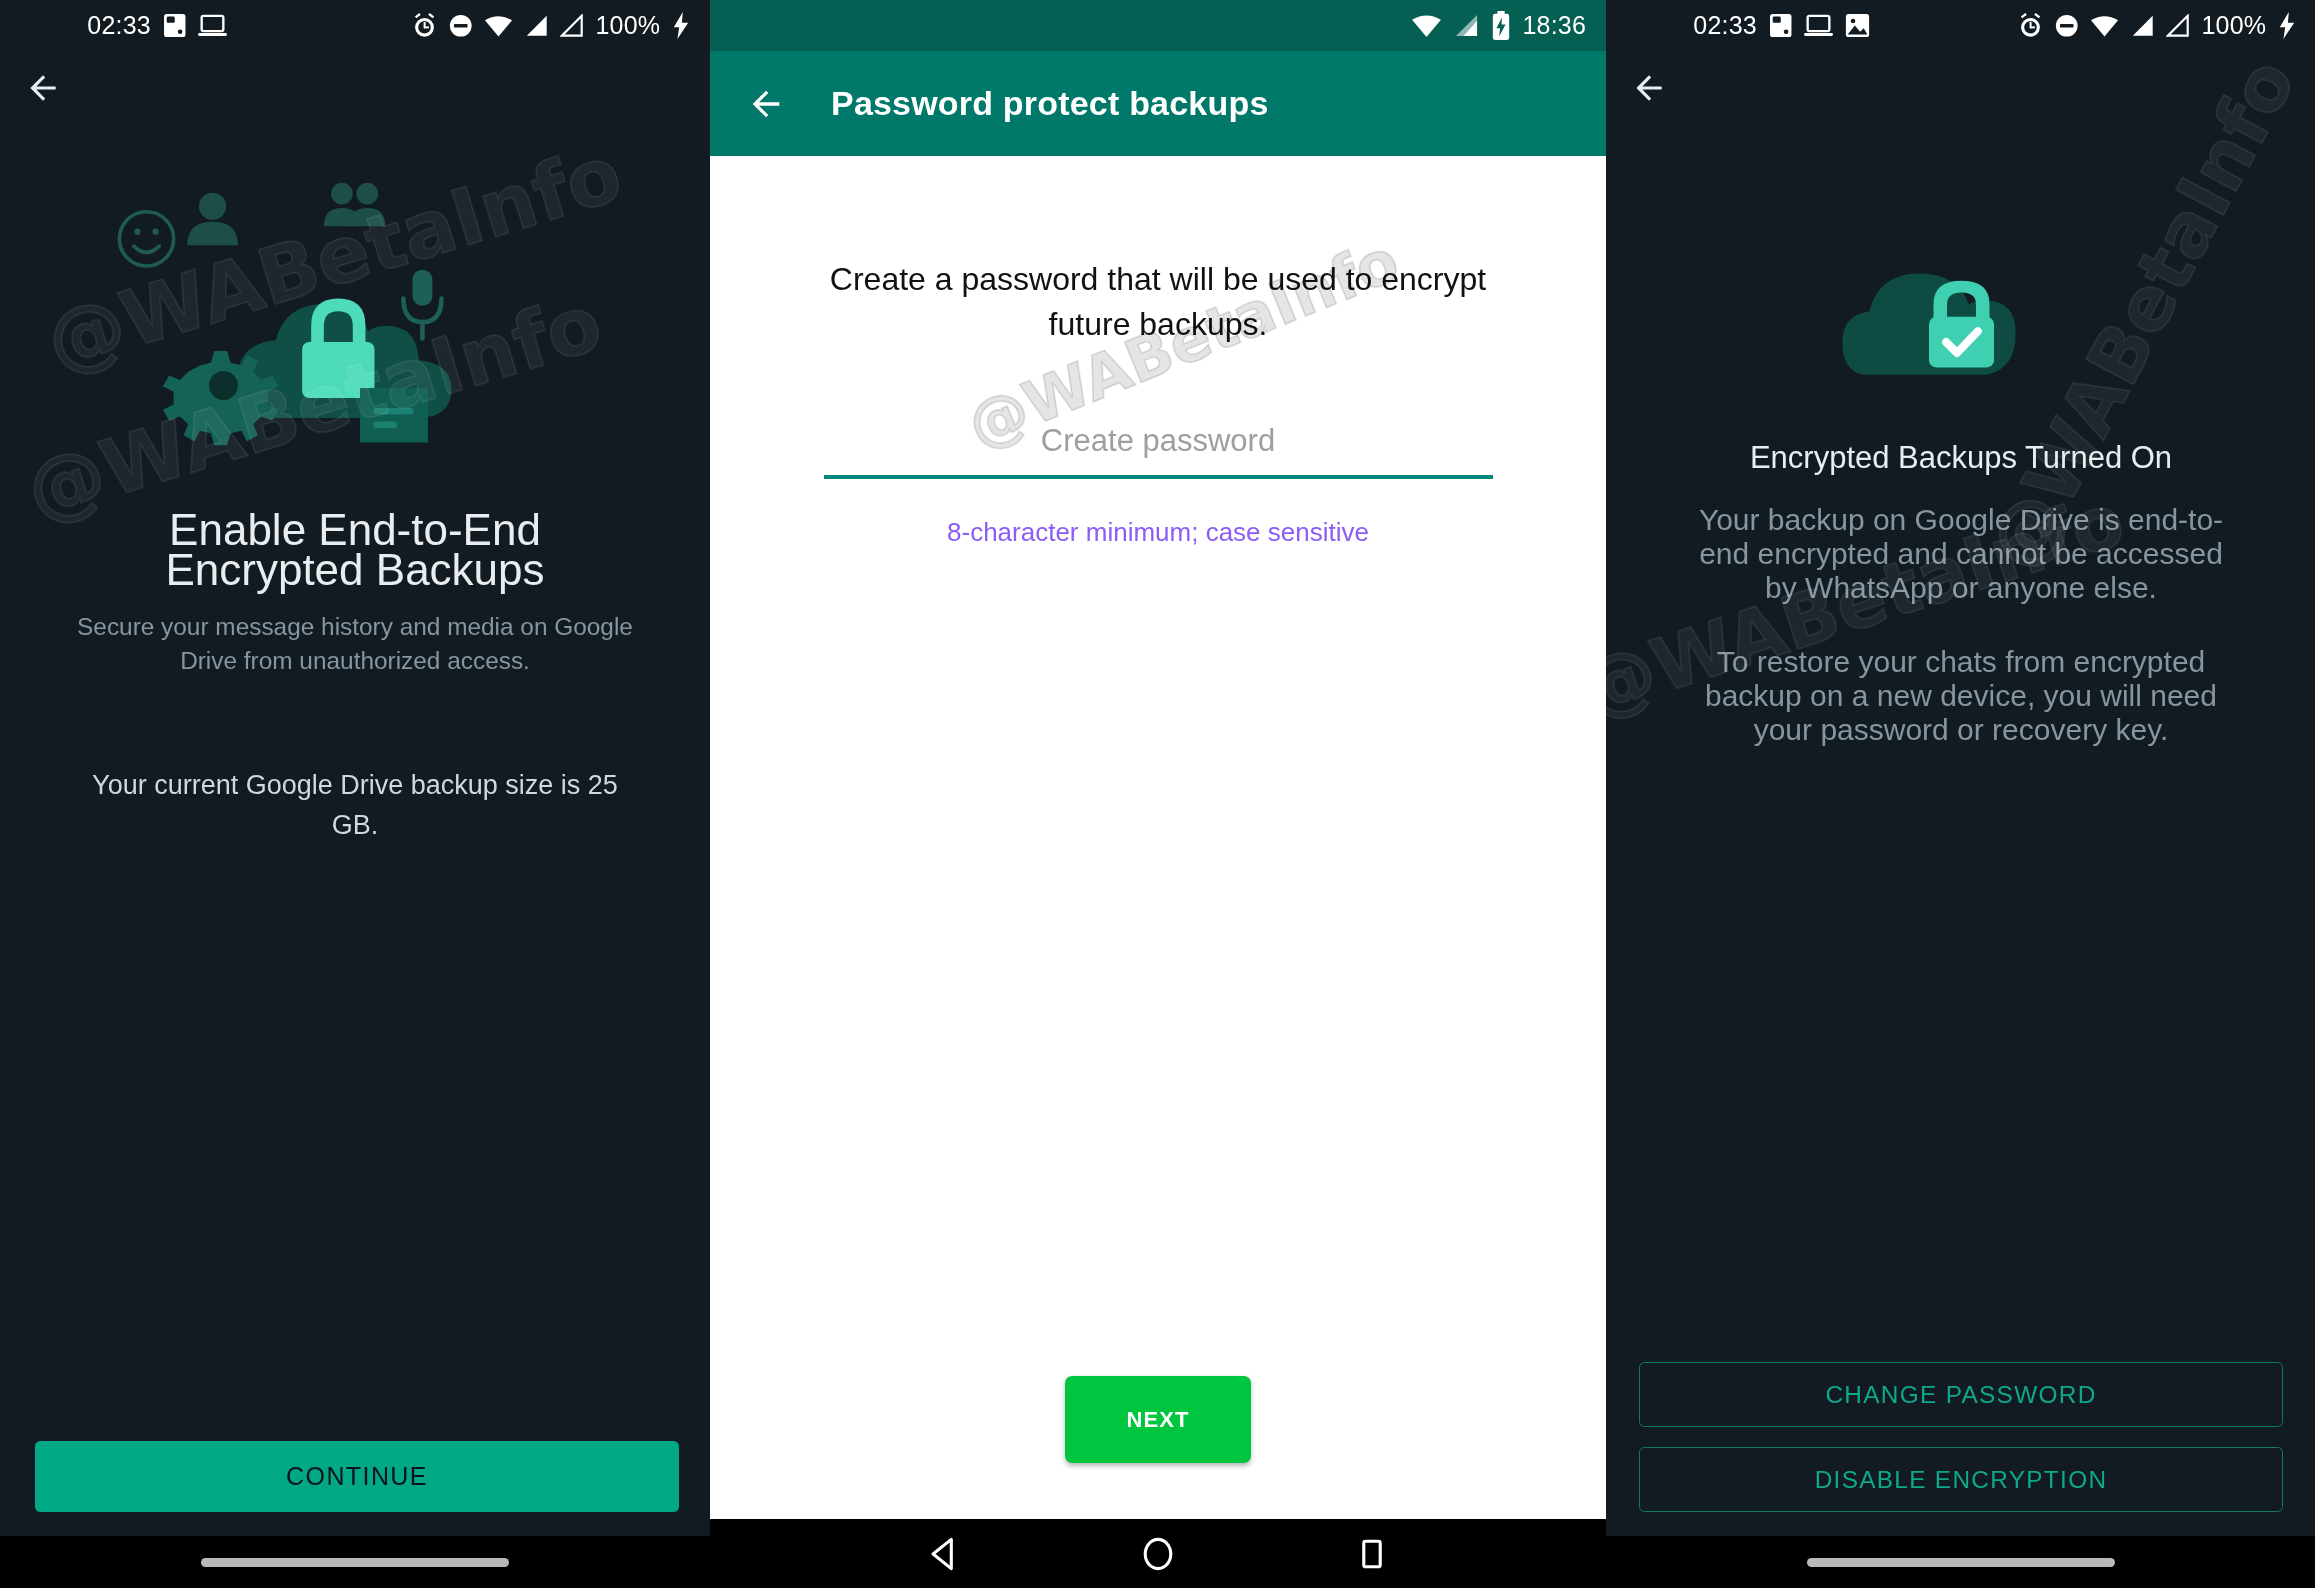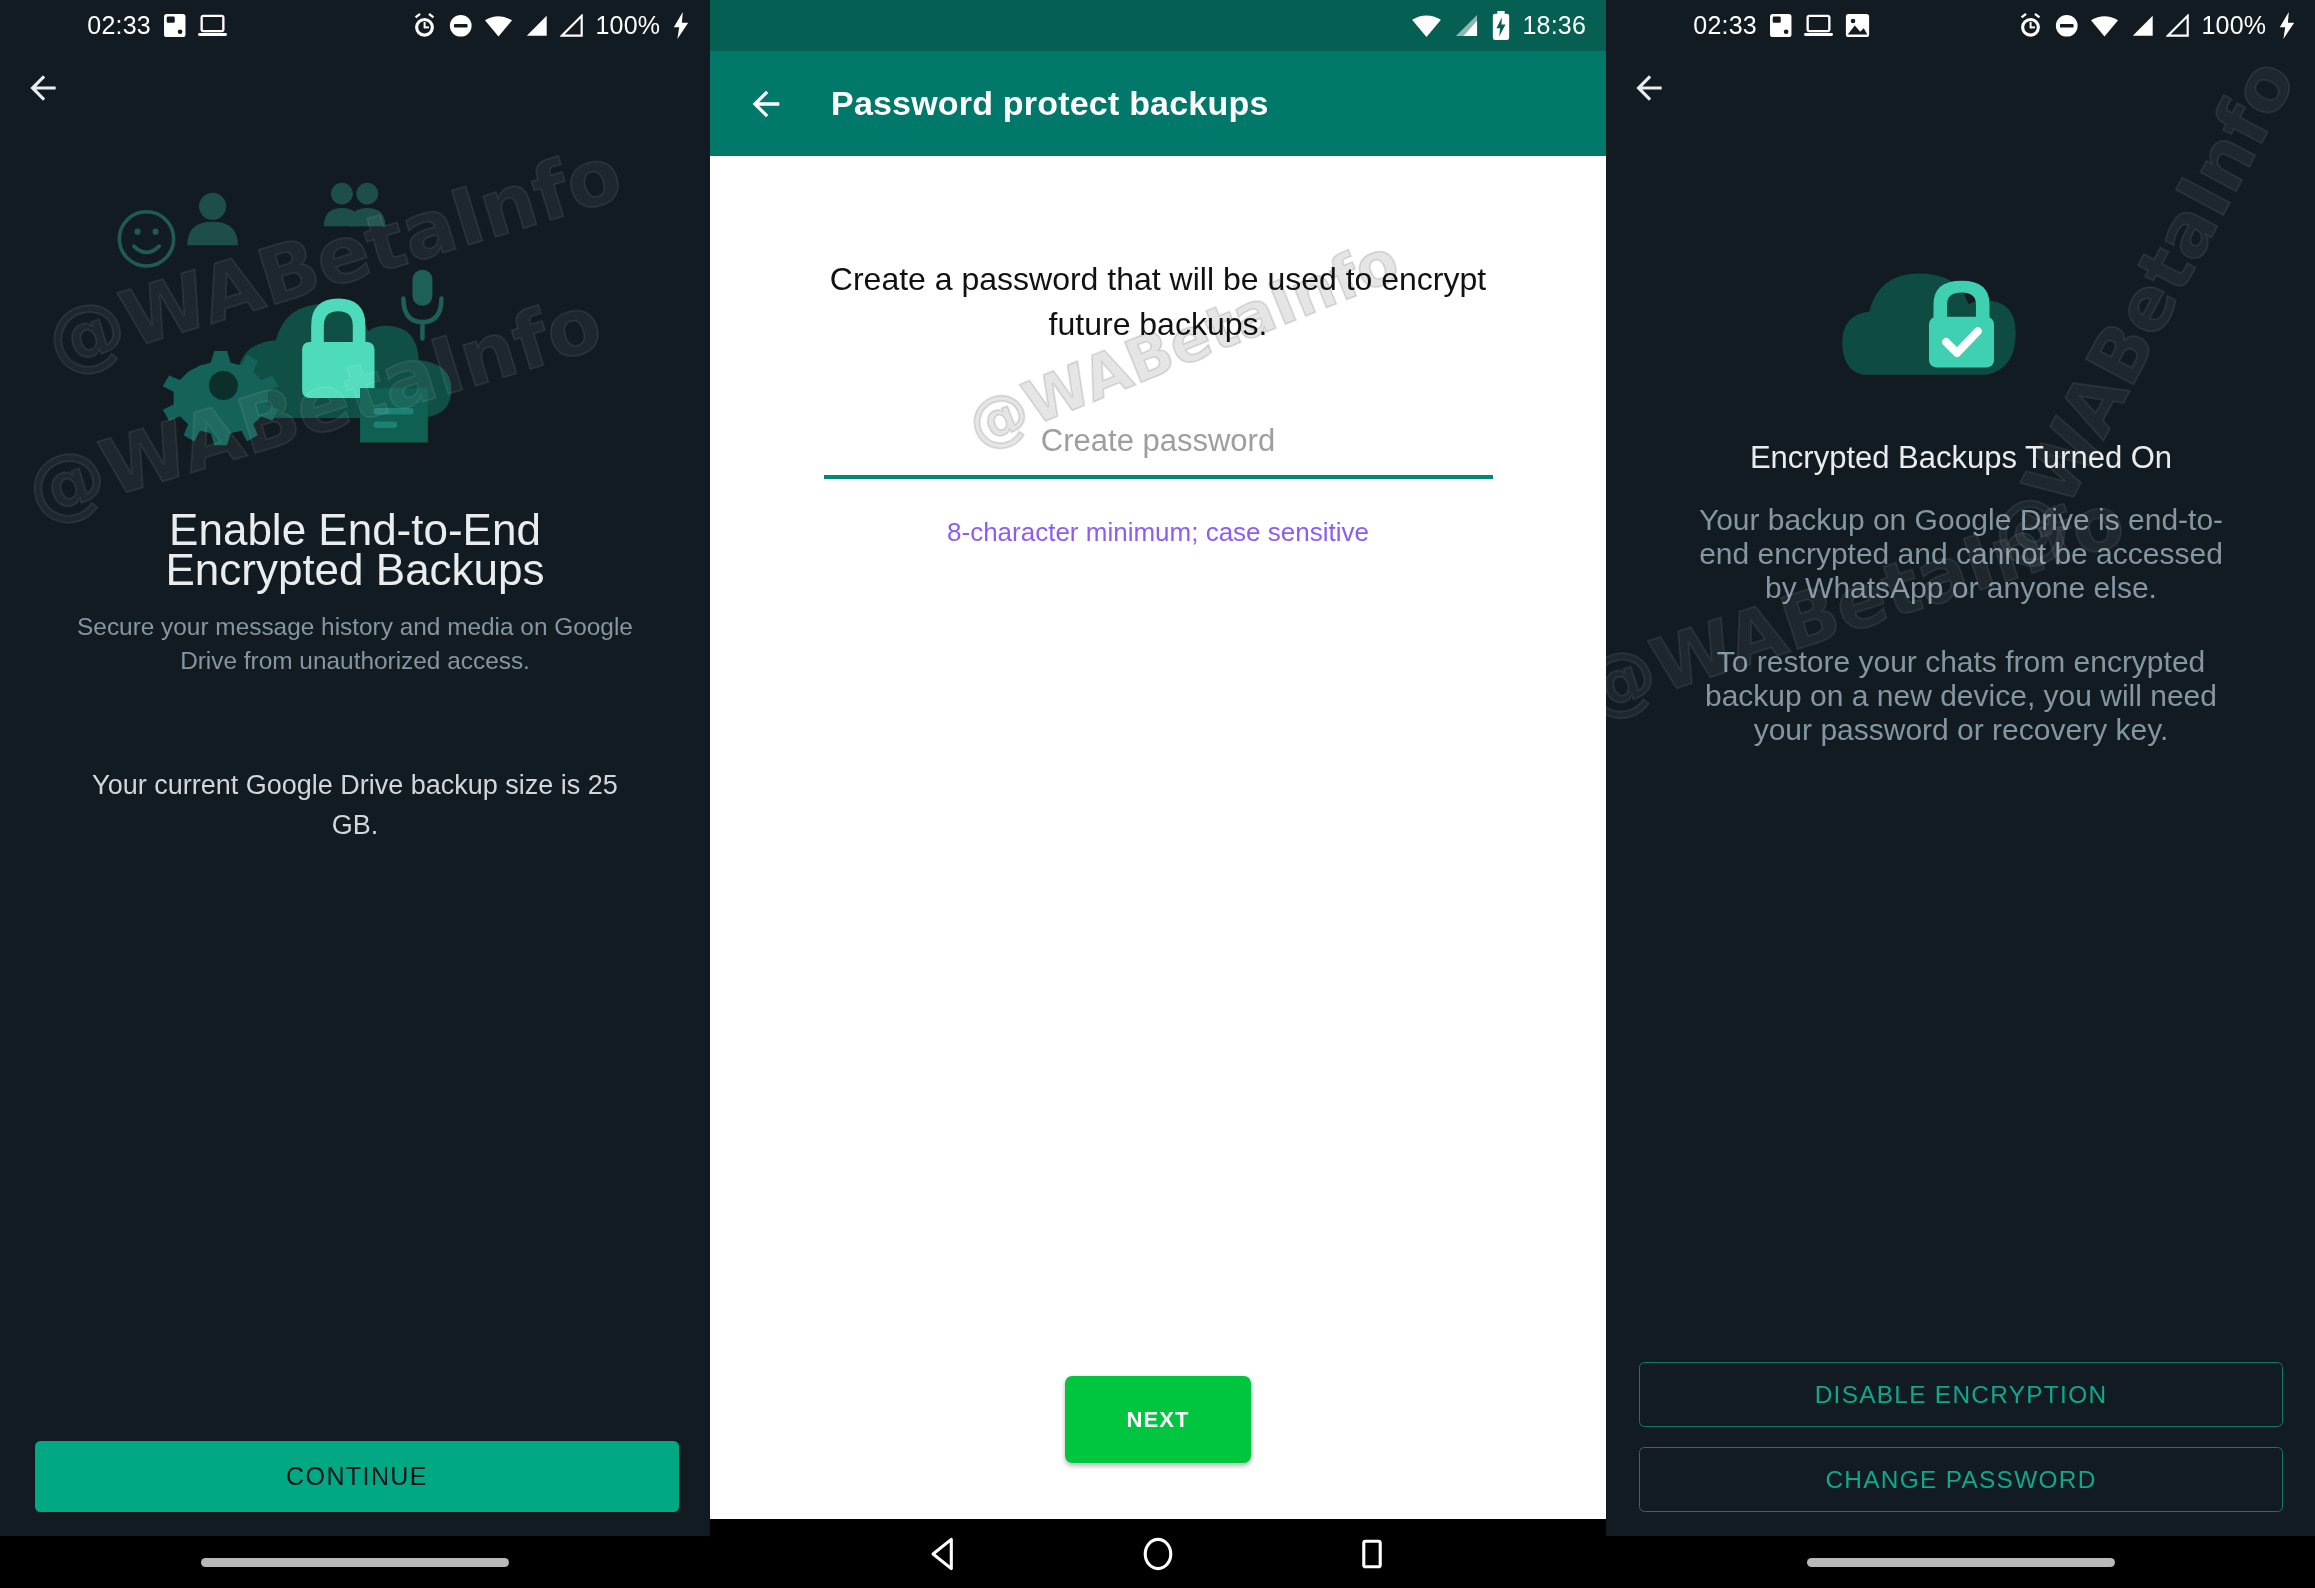--- a/index.html
+++ b/index.html
@@ -608,22 +608,22 @@
 
       <div class="title-3">Encrypted Backups Turned On</div>
       <div class="para-3">Your backup on Google Drive is end-to-end encrypted and cannot be accessed by WhatsApp or anyone else.</div>
       <div class="para-3 second">To restore your chats from encrypted backup on a new device, you will need your password or recovery key.</div>
     </div>
 
     <div class="wm wm-dark" style="left:253px; top:271px; font-size:74px; transform:rotate(-62deg);">@WABetaInfo</div>
     <div class="wm wm-dark" style="left:-36px; top:561px; font-size:74px; transform:rotate(-18deg);">@WABetaInfo</div>
 
     <div class="outline-btns">
+      <button class="btn-outline">CHANGE PASSWORD</button>
       <button class="btn-outline">DISABLE ENCRYPTION</button>
-      <button class="btn-outline">CHANGE PASSWORD</button>
     </div>
 
     <div class="home-indicator-bar">
       <div class="home-indicator"></div>
     </div>
   </div>
 
 </div>
 
 

